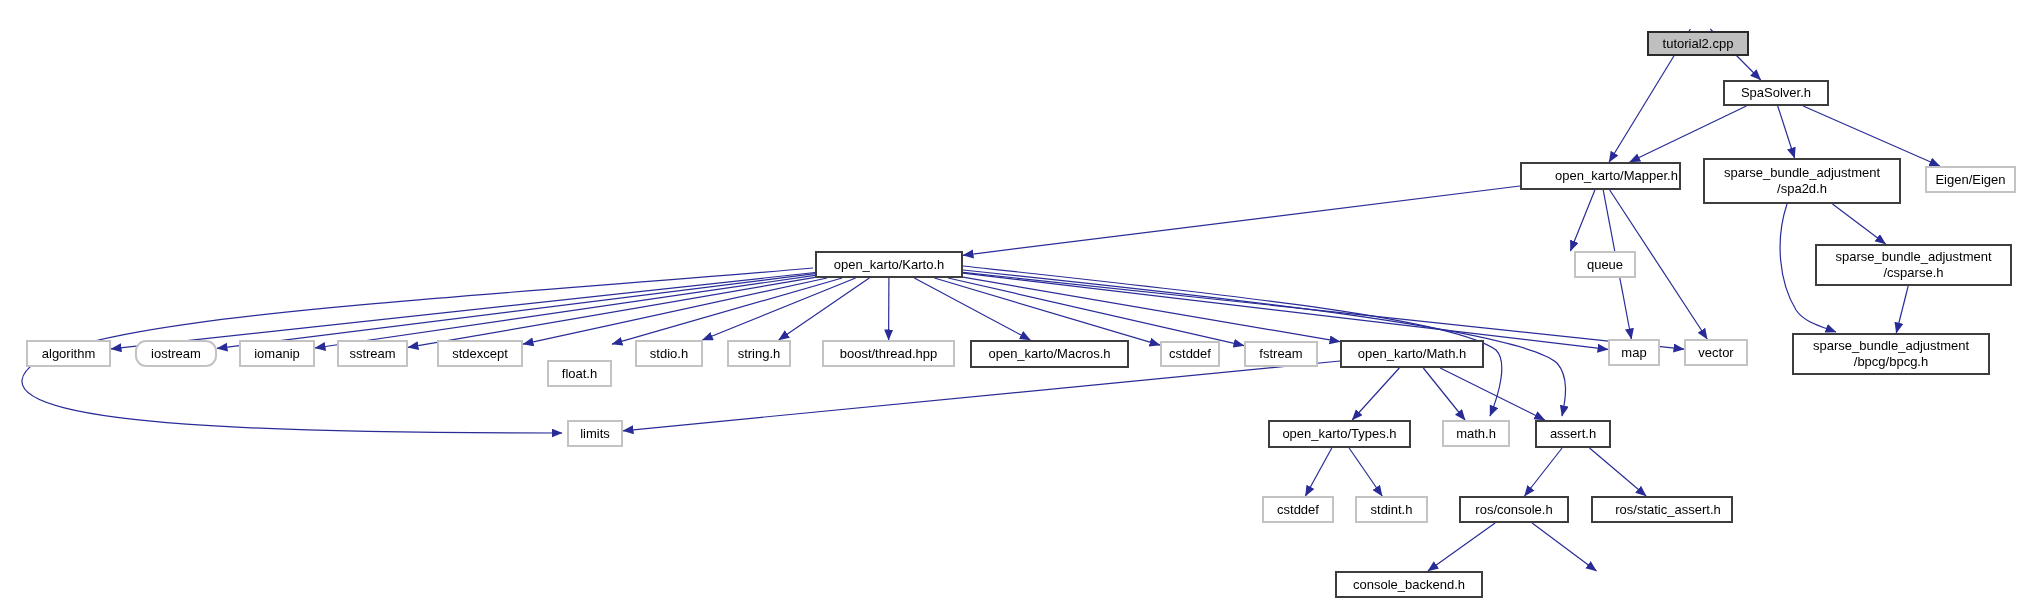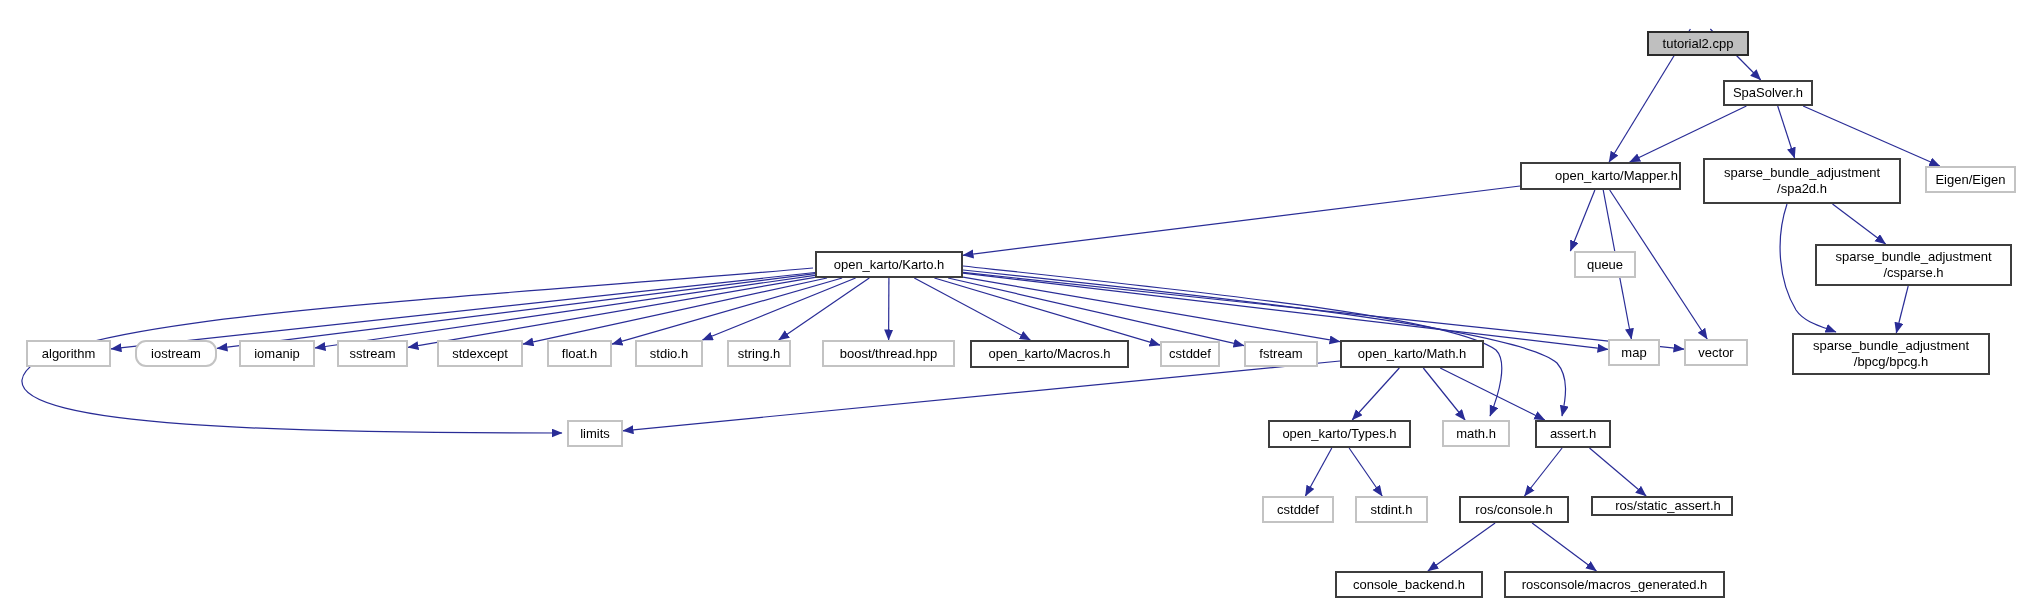--- a/index.html
+++ b/index.html
@@ -72,21 +72,21 @@
       <path d="M 1331.8 448.0 L 1305.4 496.0" fill="none" stroke="#292c96" stroke-width="1.2" marker-end="url(#arrowhead)"></path>
       <path d="M 1349.1 448.0 L 1382.2 496.0" fill="none" stroke="#292c96" stroke-width="1.2" marker-end="url(#arrowhead)"></path>
       <path d="M 1562.1 448.0 L 1524.5 496.0" fill="none" stroke="#292c96" stroke-width="1.2" marker-end="url(#arrowhead)"></path>
       <path d="M 1589.5 448.0 L 1646.1 496.0" fill="none" stroke="#292c96" stroke-width="1.2" marker-end="url(#arrowhead)"></path>
       <path d="M 1495.1 523.0 L 1427.9 571.0" fill="none" stroke="#292c96" stroke-width="1.2" marker-end="url(#arrowhead)"></path>
       <path d="M 1532.1 523.0 L 1596.4 571.0" fill="none" stroke="#292c96" stroke-width="1.2" marker-end="url(#arrowhead)"></path>
     </svg>
     <div class="node root" style="left: 1647px; top: 4px; width: 102px; height: 25px; margin-top: 27px;">
       <span>tutorial2.cpp</span>
     </div>
-    <div class="node internal" style="left: 1723px; top: 80px; width: 90px; height: 26px;">
+    <div class="node internal" style="left: 1723px; top: 80px; width: 106px; height: 26px;">
       <span>SpaSolver.h</span>
     </div>
     <div class="node internal" style="left: 1520px; top: 162px; width: 161px; height: 28px; padding-left: 32px;">
       <span>open_karto/Mapper.h</span>
     </div>
     <div class="node internal" style="left: 1703px; top: 158px; width: 198px; height: 46px;">
       <span>sparse_bundle_adjustment</span>
       <span>/spa2d.h</span>
     </div>
     <div class="node external" style="left: 1925px; top: 166px; width: 91px; height: 27px;">
@@ -120,21 +120,21 @@
     </div>
     <div class="node external" style="left: 239px; top: 340px; width: 76px; height: 27px;">
       <span>iomanip</span>
     </div>
     <div class="node external" style="left: 337px; top: 340px; width: 71px; height: 27px;">
       <span>sstream</span>
     </div>
     <div class="node external" style="left: 437px; top: 340px; width: 86px; height: 27px;">
       <span>stdexcept</span>
     </div>
-    <div class="node external" style="left: 547px; top: 340px; width: 65px; height: 27px;">
+    <div class="node external" style="left: 547px; top: 360px; width: 65px; height: 27px;">
       <span>float.h</span>
     </div>
     <div class="node external" style="left: 635px; top: 340px; width: 68px; height: 27px;">
       <span>stdio.h</span>
     </div>
     <div class="node external" style="left: 727px; top: 340px; width: 64px; height: 27px;">
       <span>string.h</span>
     </div>
     <div class="node external" style="left: 822px; top: 340px; width: 133px; height: 27px;">
       <span>boost/thread.hpp</span>
@@ -165,22 +165,19 @@
     </div>
     <div class="node external" style="left: 1262px; top: 496px; width: 72px; height: 27px;">
       <span>cstddef</span>
     </div>
     <div class="node external" style="left: 1355px; top: 496px; width: 73px; height: 27px;">
       <span>stdint.h</span>
     </div>
     <div class="node internal" style="left: 1459px; top: 496px; width: 110px; height: 27px;">
       <span>ros/console.h</span>
     </div>
-    <div class="node internal" style="left: 1591px; top: 496px; width: 142px; height: 20px; padding-left: 12px;">
+    <div class="node internal" style="left: 1591px; top: 496px; width: 142px; height: 27px; padding-left: 12px;">
       <span>ros/static_assert.h</span>
     </div>
     <div class="node internal" style="left: 1335px; top: 571px; width: 148px; height: 27px;">
       <span>console_backend.h</span>
     </div>
-    <div class="node internal" style="left: 1504px; top: 571px; width: 221px; height: 27px;">
-      <span>rosconsole/macros_generated.h</span>
-    </div>
   </div>
 
 </body></html>

